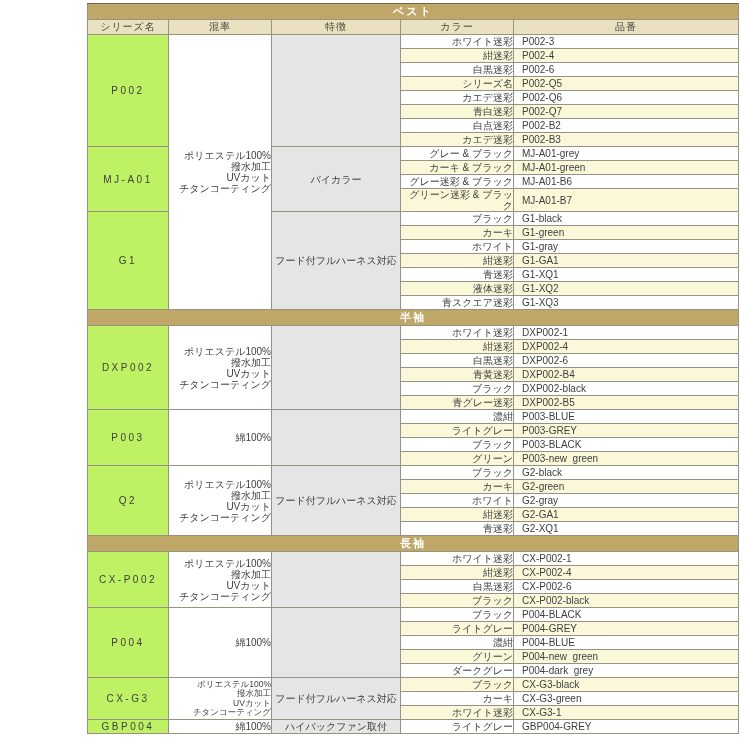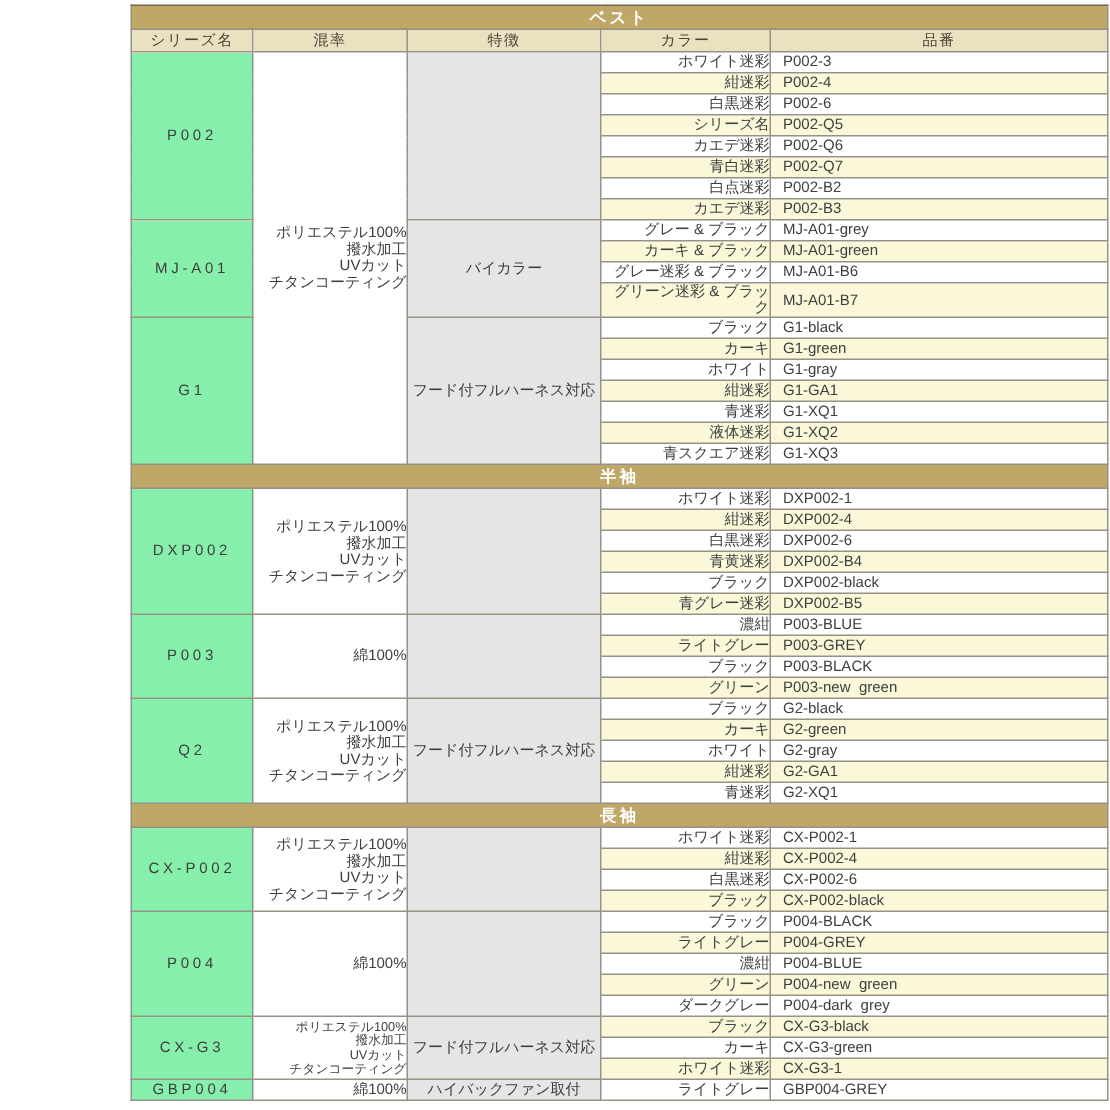--- a/index.html
+++ b/index.html
@@ -19,21 +19,21 @@
     border-top:1px solid #6f654a;
     color:#ffffff;font-weight:bold;font-size:11px;
     text-align:center;height:13px;letter-spacing:2px;
   }
   tr.hdr td{
     background:var(--hdr-bg,#e9e1bf);
     color:#4a443a;font-weight:normal;font-size:10px;
     text-align:center;height:12px;letter-spacing:1px;
   }
   tr.r td{height:13px;font-size:10px;color:#3e3e3e;line-height:1.1;}
-  td.series{text-align:center;letter-spacing:2.5px;background:#86efac;font-size:10px;}
+  td.series{text-align:center;letter-spacing:2.5px;background:#bef264;font-size:10px;}
   td.mix{text-align:right;background:#ffffff;line-height:1.2;}
   td.mix div{white-space:nowrap;}
   td.mix.compact{font-size:8.5px;line-height:1.08;}
   td.feat{text-align:center;background:#e5e5e5;}
   td.color{background:#ffffff;padding-left:5px;text-align:right;}
   td.pn{background:#ffffff;padding-left:8px;text-align:left;white-space:pre;}
   td.alt{background:var(--alt-bg,#fbf8da);}
 </style>
 </head>
 <body>

